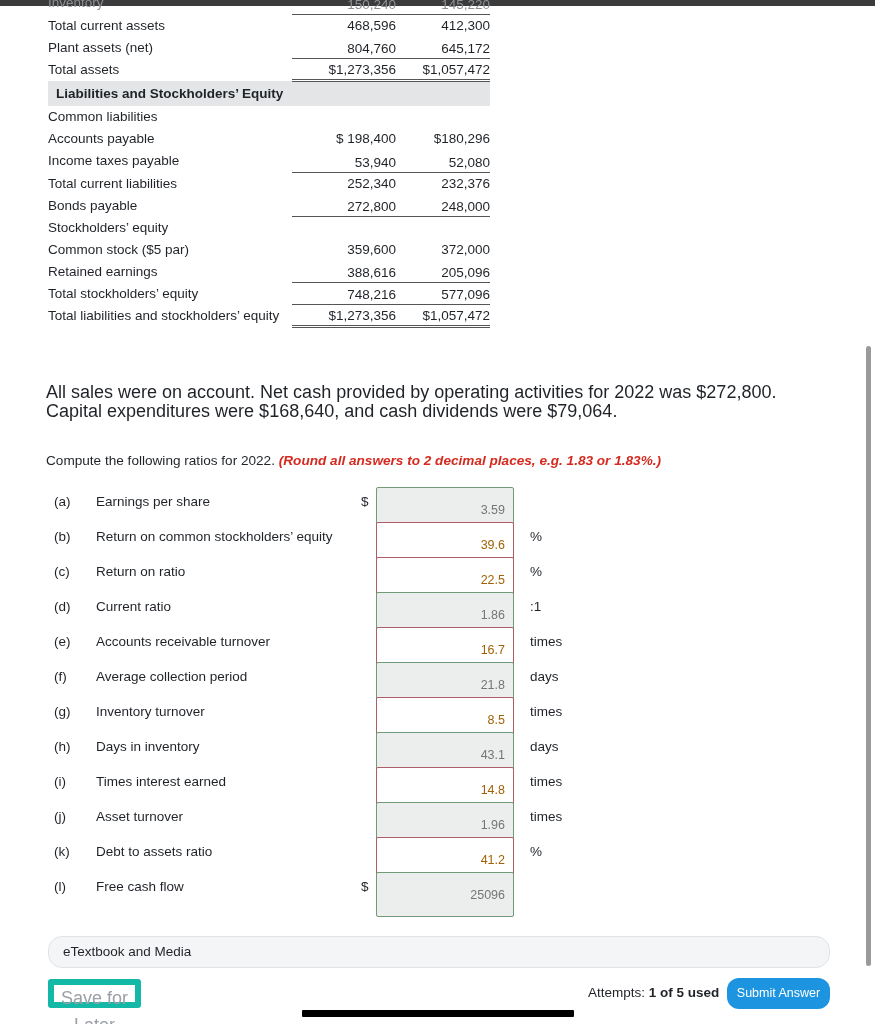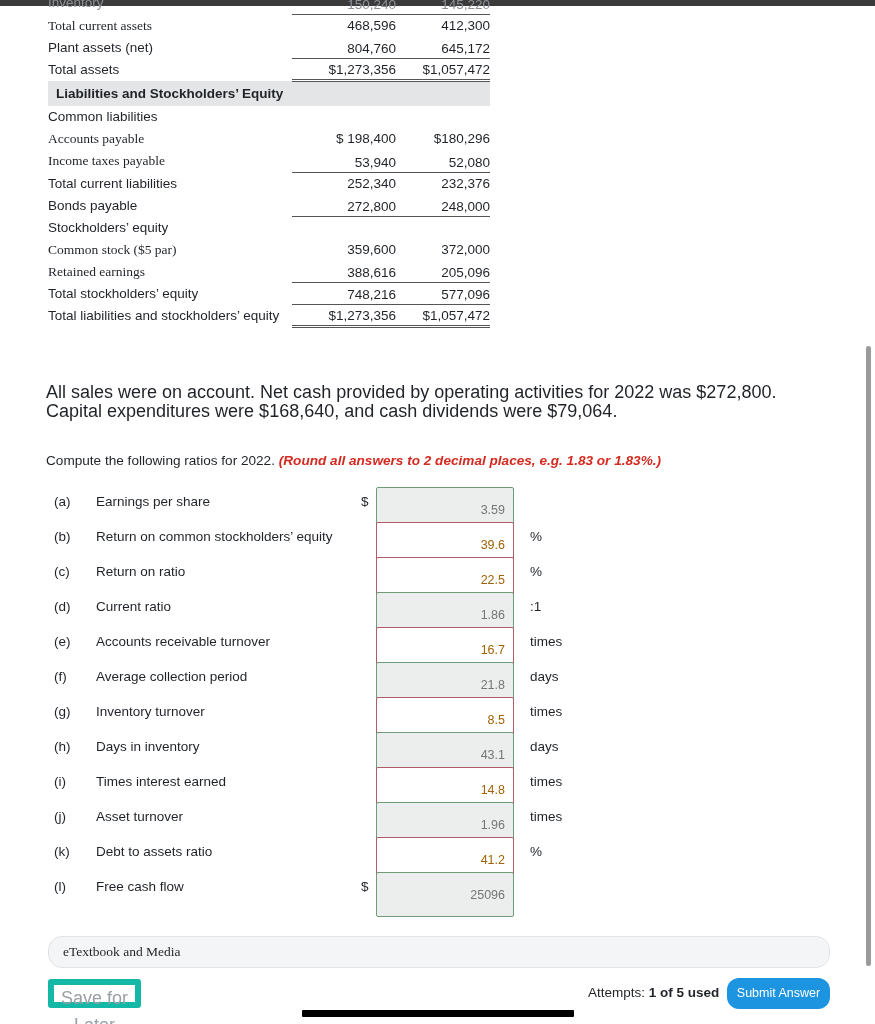--- a/index.html
+++ b/index.html
@@ -24,21 +24,21 @@
   
   .bs-wrap { position: absolute; left: 48px; top: -8px; width: 442px; }
   table.bs { border-collapse: collapse; width: 442px; font-size: 13.5px; }
   table.bs td { padding: 2px 0 3px 0; vertical-align: bottom; line-height: 17px; }
   td.lbl { text-align: left; white-space: nowrap; }
   td.num { text-align: right; white-space: nowrap; font-variant-numeric: tabular-nums; }
   td.c1 { width: 104px; padding-right: 4px; }
   td.c2 { width: 94px; padding-right: 8px; }
   .ind0 { padding-left: 0px; }
   .ind1 { padding-left: 14px; }
-  .ind2 { padding-left: 28px; font-family: Liberation Serif, serif; }
+  .ind2 { padding-left: 28px; }
   .ul1 .num { border-bottom: 1px solid #555; padding-bottom: 1px; }
   .ul2 .num { border-bottom: 3px double #555; padding-bottom: 1px; }
   tr.section td {
     background: #e3e5e7; font-weight: bold; padding: 3px 0 4px 8px;
   }
   tr.clip td { color: #8d9196; }
 
   
   .narr {
     position: absolute; left: 46px; top: 383px; width: 772px;
@@ -85,21 +85,21 @@
     border: 1px solid #b05b68;
     color: #a16207;
   }
   .unit {
     position: absolute; left: 484px; top: 8px; font-size: 13.5px; color: #1f2328;
   }
 
   
   .etb {
     position: absolute; left: 48px; top: 936px; width: 782px; height: 32px;
-    background: #f4f5f6; border: 1px solid #e1e3e5; border-radius: 14px; font-family: Liberation Serif, serif;
+    background: #f4f5f6; border: 1px solid #e1e3e5; border-radius: 14px;
   }
   .etb span {
     position: absolute; left: 14px; top: 7px; font-size: 13.5px; color: #1f2328;
   }
 
   
   .savebtn {
     position: absolute; left: 48px; top: 979px;
     width: 93px; height: 29px;
     background: #ffffff; border: 6px solid #14b8a6; border-radius: 3px;

